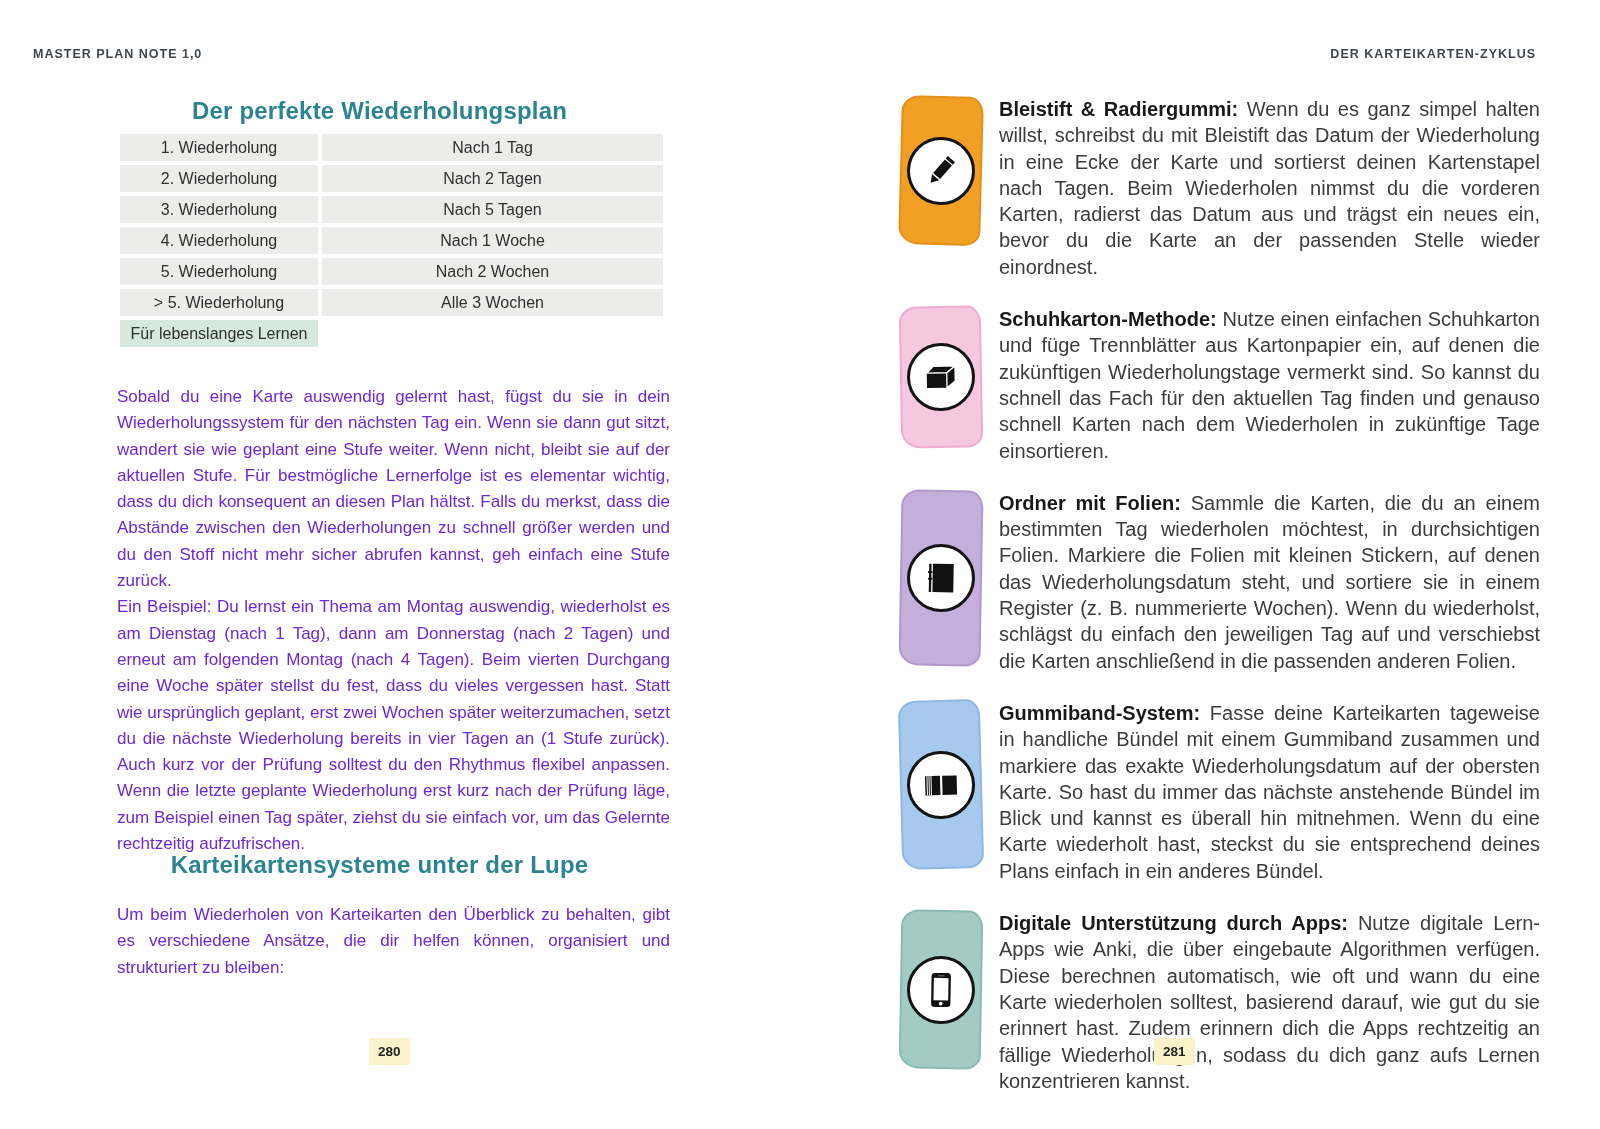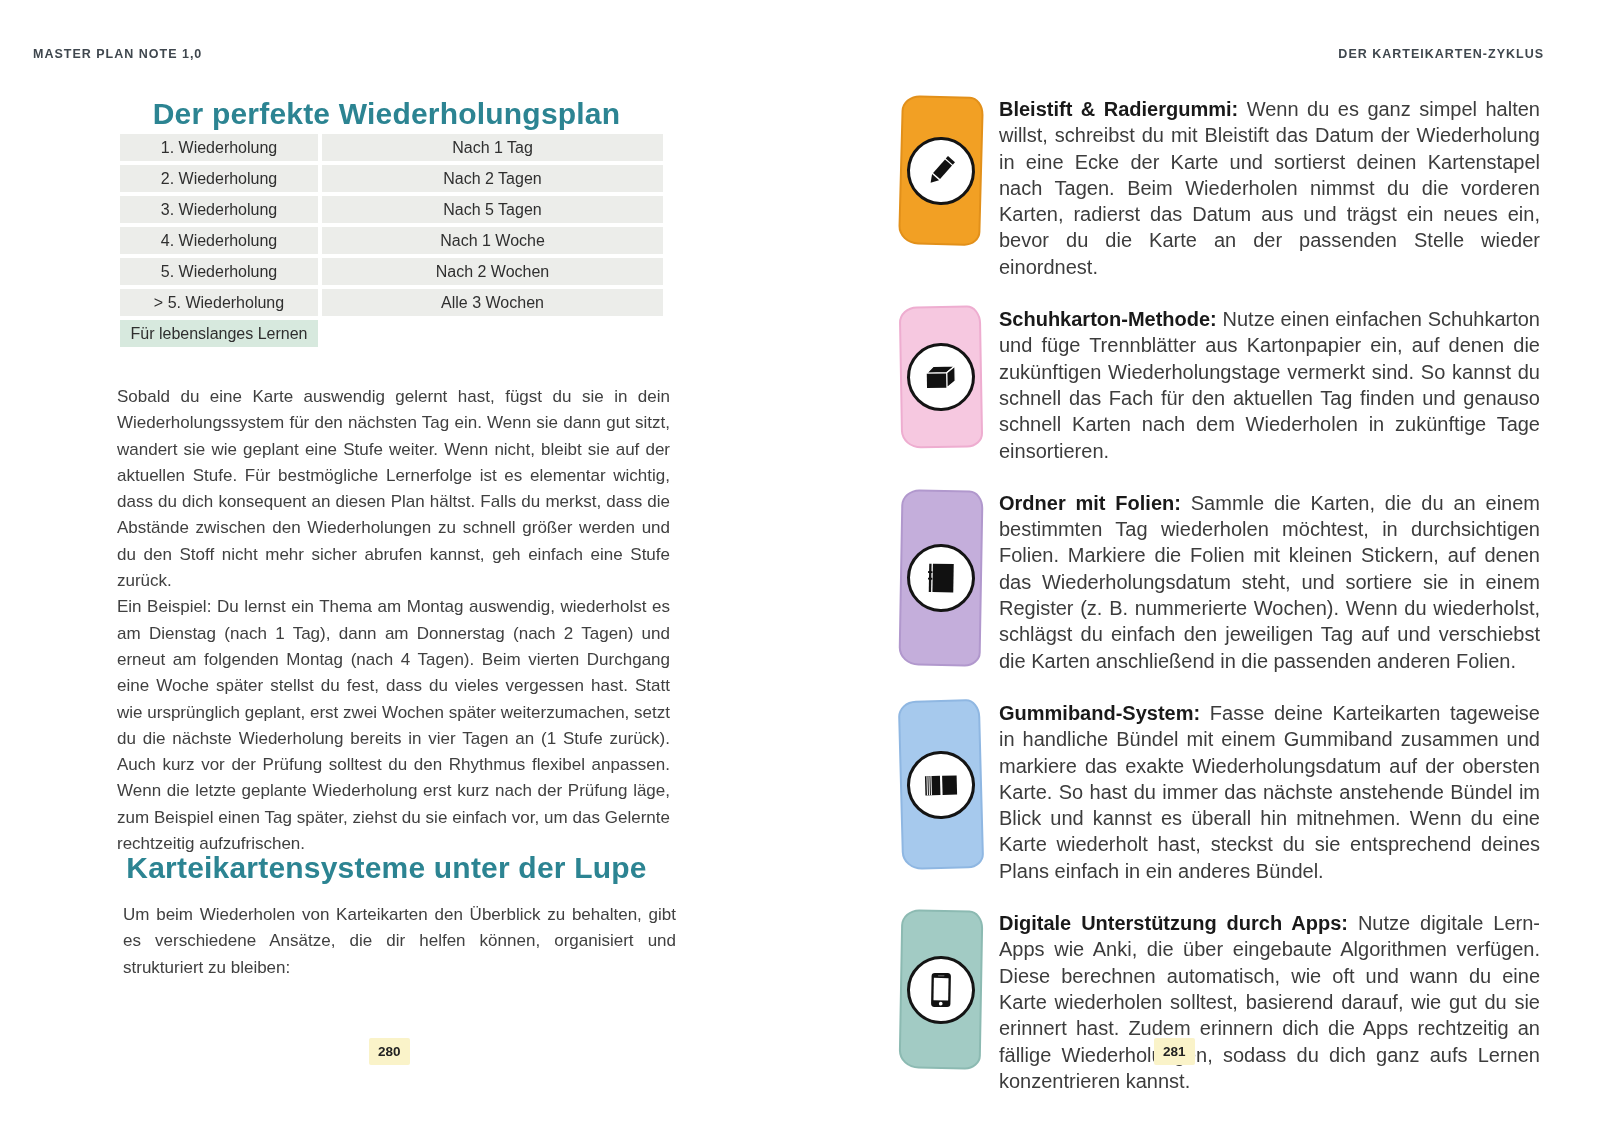--- a/index.html
+++ b/index.html
@@ -9,44 +9,44 @@
   }
   .page{position:absolute;top:0;width:800px;height:1067px;}
   #page-left{left:0;}
   #page-right{left:800px;}
 
   .running-head{
     position:absolute;top:47px;font-size:12.5px;font-weight:bold;
     letter-spacing:1px;color:#3f474e;
   }
   #page-left .running-head{left:33px;}
-  #page-right .running-head{right:56px;}
+  #page-right .running-head{right:64px;}
 
   .section-heading{
-    position:absolute;left:110px;width:553px;text-align:center;
-    font-size:30px;font-weight:bold;color:#2c8492;letter-spacing:.2px;
+    position:absolute;left:103px;width:553px;text-align:center;
+    font-size:24px;font-weight:bold;color:#2c8492;letter-spacing:.2px;
   }
   #heading1{top:97px;}
   #heading2{top:851px;}
 
   
   .plan-table{position:absolute;left:120px;top:134px;width:543px;}
   .plan-row{display:flex;gap:4px;margin-bottom:4px;}
   .plan-cell{
     background:#ecedea;height:27px;line-height:27px;text-align:center;
     font-size:16px;color:#2f2f2f;
   }
   .plan-cell.c1{width:198px;}
   .plan-cell.c2{flex:1;}
   .plan-row.highlight .plan-cell{background:#d7e9de;}
 
-  .body-copy{font-size:17px;line-height:26.3px;text-align:justify;color:#404040;}
+  .body-copy{font-size:17px;line-height:26.3px;text-align:justify;color:#6d28d9;}
   .body-copy p{margin:0;}
   #para-block{position:absolute;left:117px;top:384px;width:553px;}
-  #para3{position:absolute;left:123px;top:902px;width:553px;}
+  #para3{position:absolute;left:117px;top:902px;width:553px;}
 
   .page-number{
     position:absolute;top:1038px;background:#faf3c9;color:#222;
     font-size:13.5px;font-weight:bold;padding:6px 9px;border-radius:2px;
   }
   #page-left .page-number{left:369px;}
   #page-right .page-number{left:354px;}
 
   
   #methods{position:absolute;left:100px;top:96px;width:640px;}

